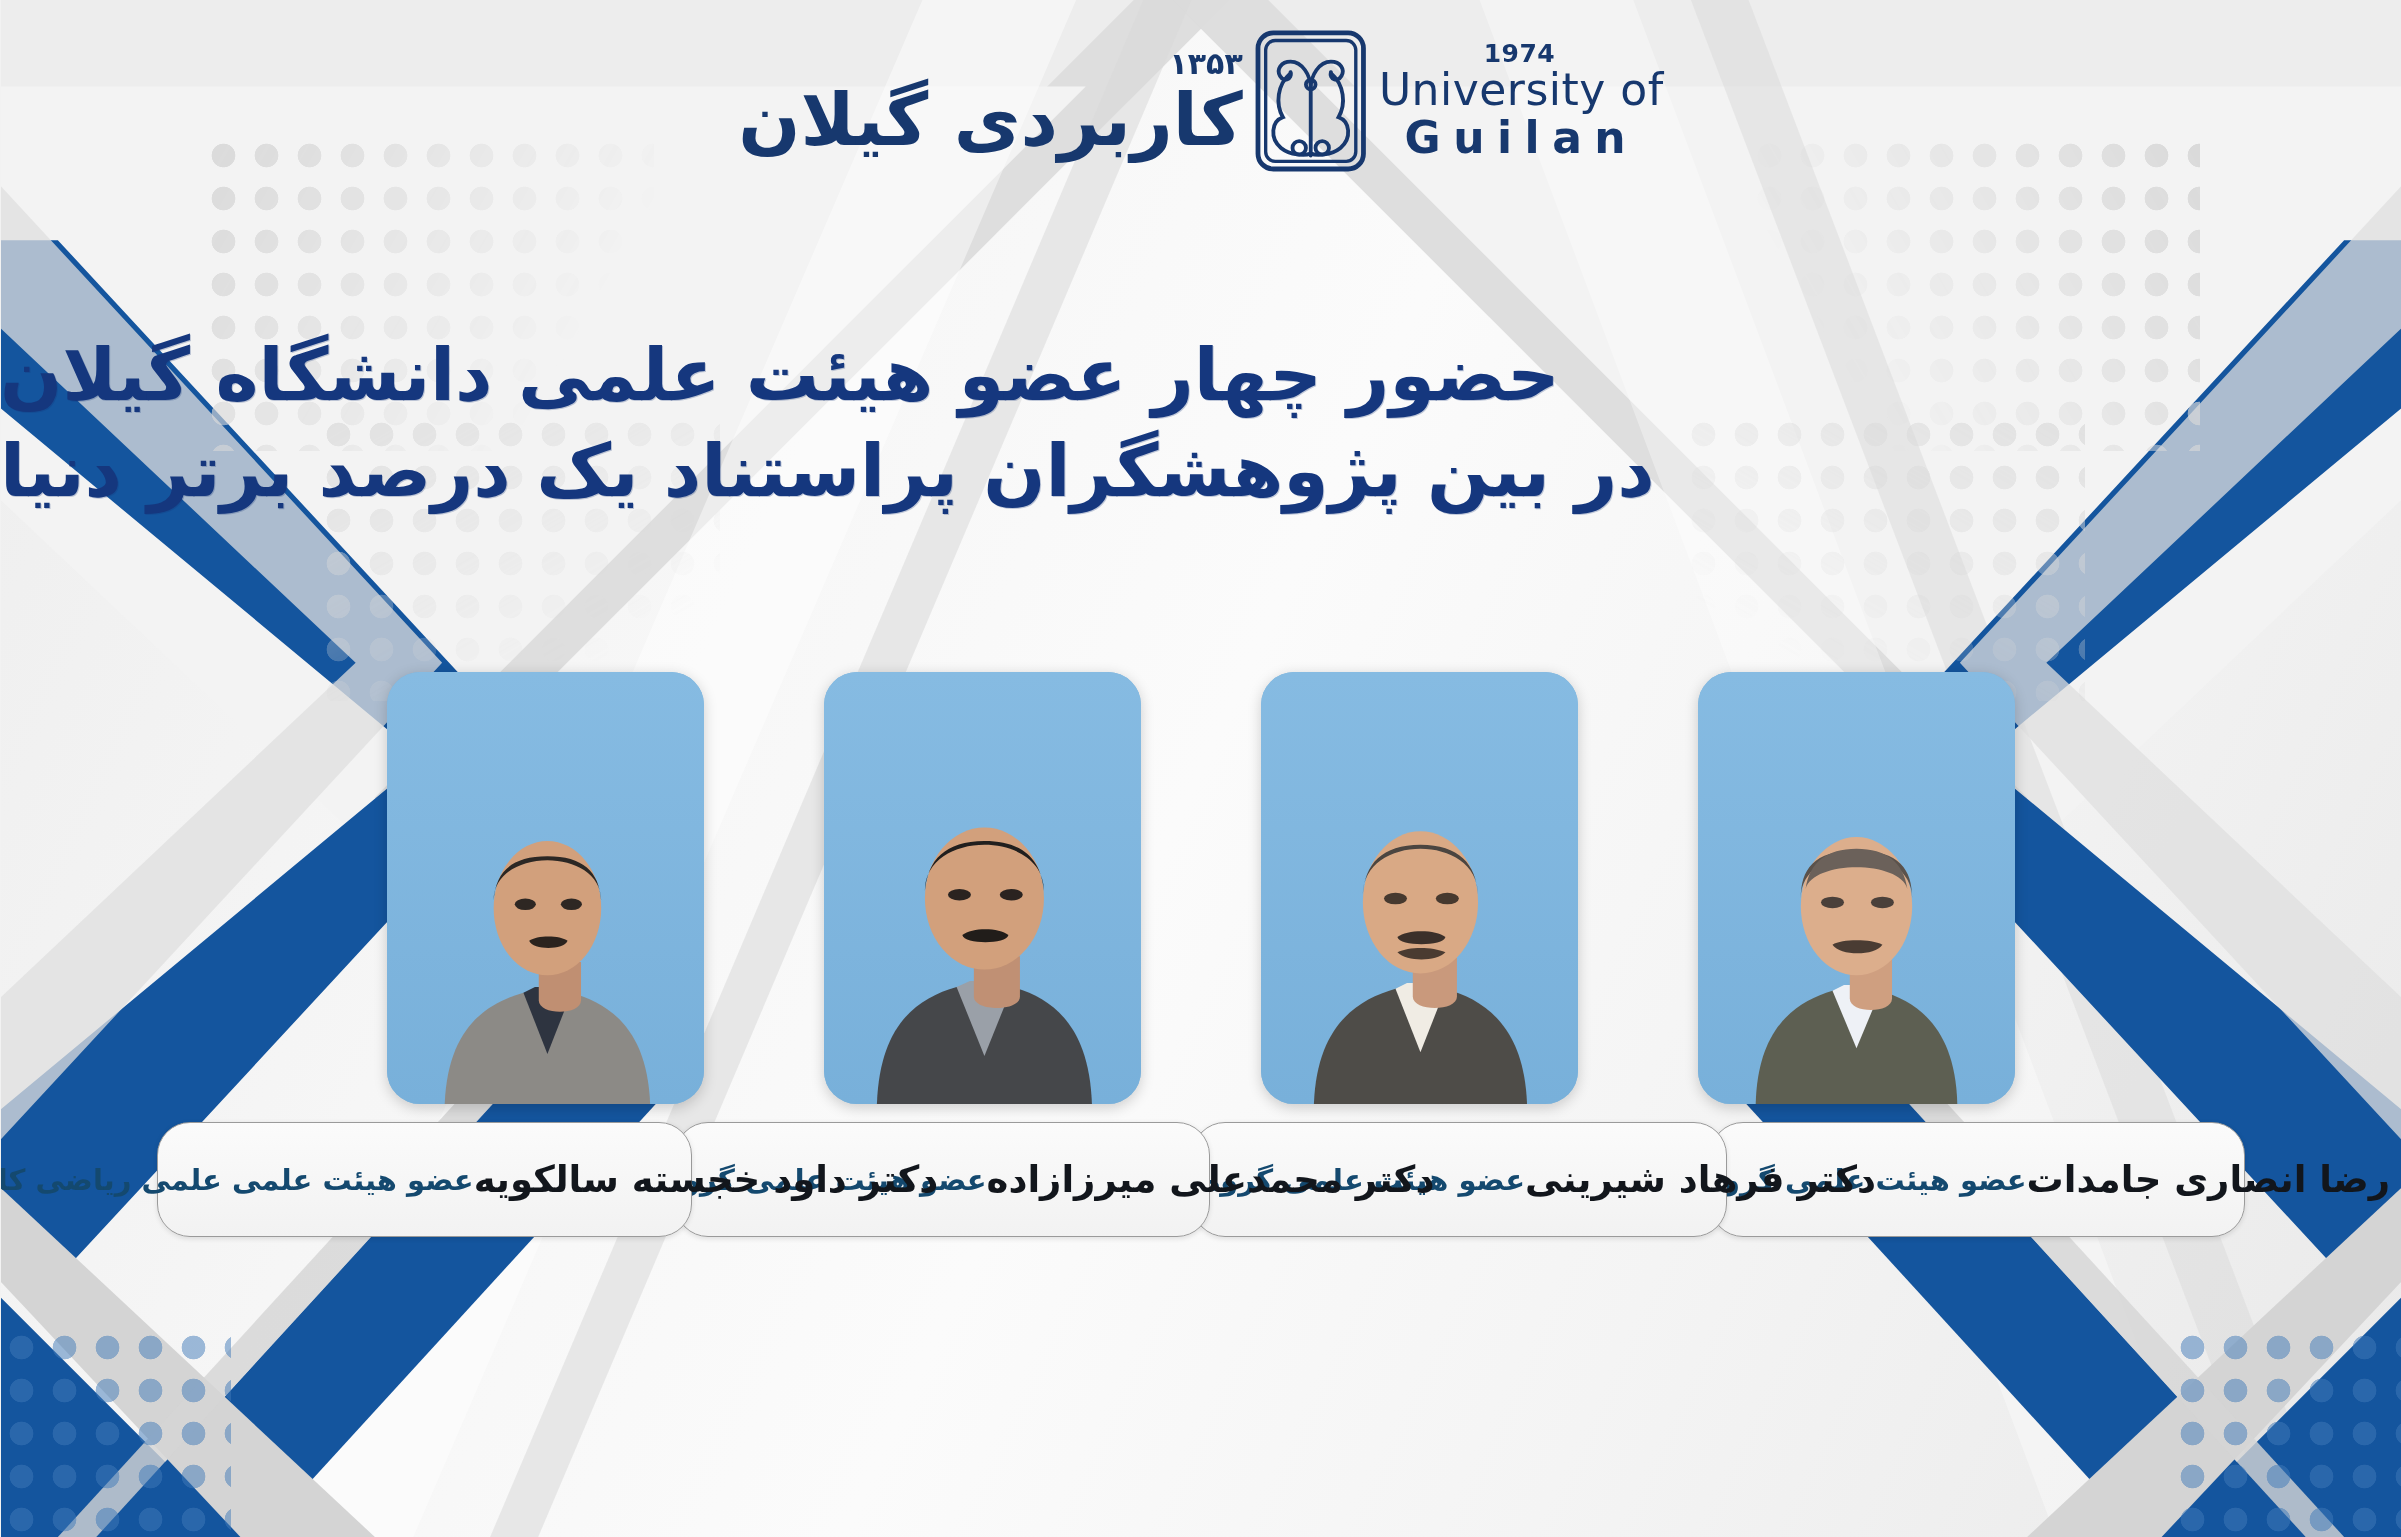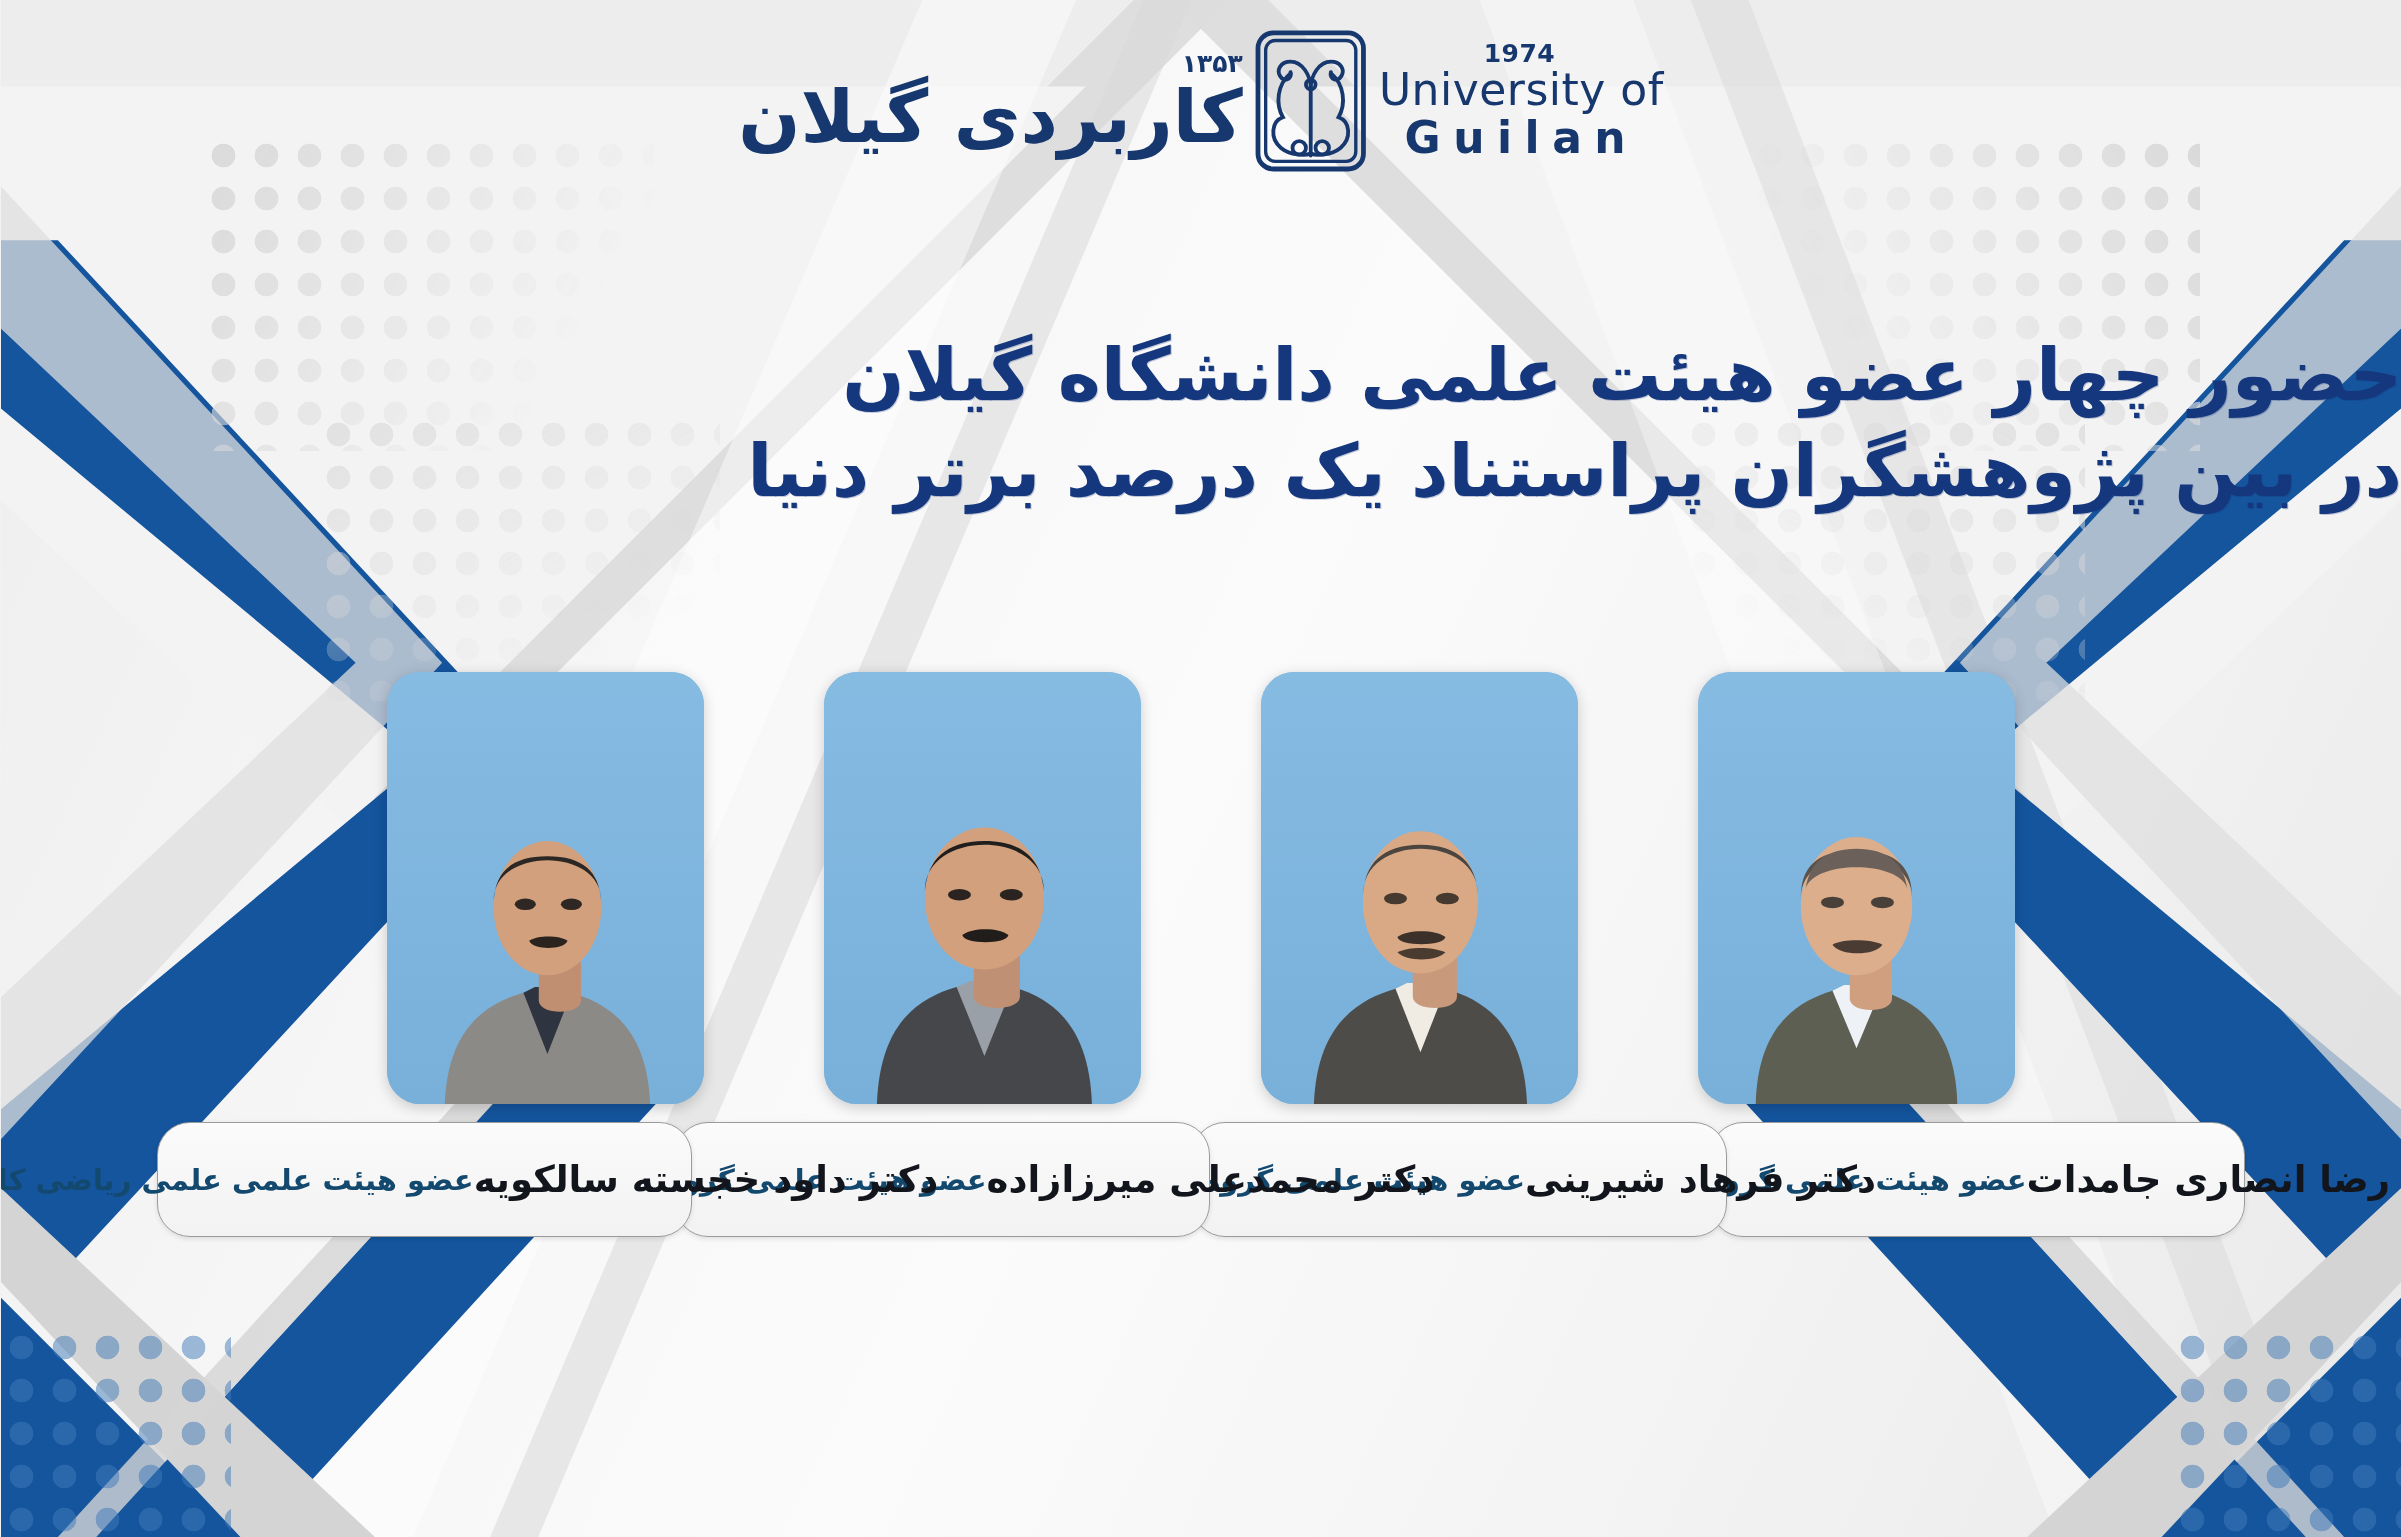--- a/index.html
+++ b/index.html
@@ -23,26 +23,26 @@
   
   .logo{position:absolute;left:50%;top:21px;transform:translateX(-50%);
     display:flex;align-items:center;justify-content:center;gap:9.6px;height:159px;}
   .logo-en{display:flex;flex-direction:column;align-items:center;color:#17386e;
     font-family:"DejaVu Sans","Liberation Sans",sans-serif;line-height:1;}
   .logo-year{font-size:25px;font-weight:bold;letter-spacing:0.5px;margin-bottom:1.9px;margin-right:3.8px;align-self:center;}
   .logo-uni{font-size:44px;font-weight:400;letter-spacing:0.5px;}
   .logo-guilan{font-size:44px;font-weight:bold;letter-spacing:12.5px;margin-top:3.8px;}
   .logo-mark{width:117px;height:144px;}
   .logo-fa{display:flex;flex-direction:column;align-items:flex-start;color:#17386e;}
-  .logo-fayear{font-size:25px;font-weight:bold;direction:ltr;margin-bottom:3.8px;}
+  .logo-fayear{font-size:30px;font-weight:bold;direction:ltr;margin-bottom:3.8px;}
   .logo-faname{font-size:73px;font-weight:bold;line-height:.95;
     font-family:"DejaVu Sans","Liberation Sans",sans-serif;white-space:nowrap;}
 
   
-  .title{position:absolute;left:0;right:0;top:327px;text-align:right;
+  .title{position:absolute;left:0;right:0;top:327px;text-align:left;
     color:#15377e;font-weight:bold;direction:rtl;}
   .title-line{font-size:73px;line-height:1.32;letter-spacing:-1px;white-space:nowrap;
     text-shadow:1px 1px 0 rgba(20,50,120,.25);}
 
   
   .people{position:absolute;left:0;right:0;top:672px;
     display:flex;justify-content:center;align-items:flex-start;gap:120px;direction:rtl;}
   .person{width:317px;display:flex;flex-direction:column;align-items:center;}
   .photo{width:317px;height:432px;border-radius:33px;overflow:hidden;position:relative;
     background:#7cb4dd;box-shadow:0 3.8px 13.4px rgba(0,0,0,.18);}

